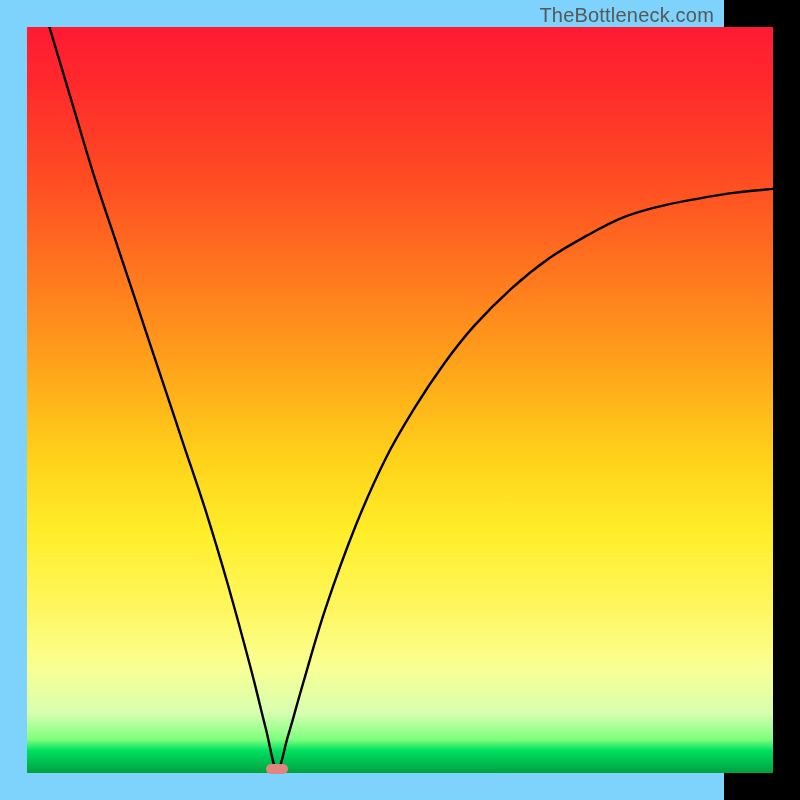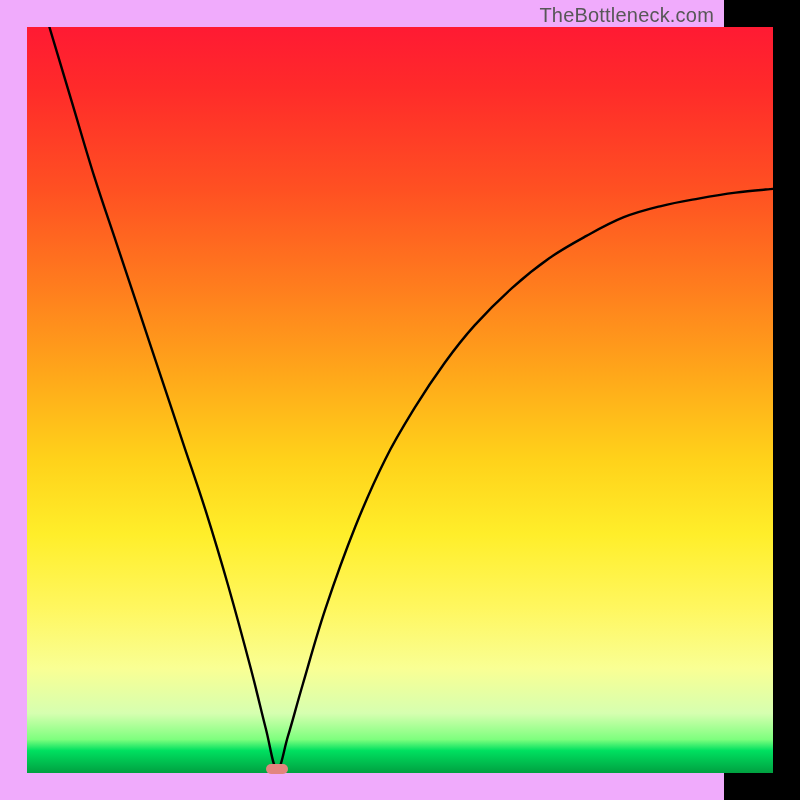--- a/index.html
+++ b/index.html
@@ -9,21 +9,21 @@
     height: 800px;
     background: #000;
     overflow: hidden;
   }
   .frame {
     position: absolute;
     left: 0;
     top: 0;
     width: 724px;
     height: 800px;
-    background: #f0abfc;
+    background: #7dd3fc;
   }
   .plot-area {
     position: absolute;
     left: 27px;
     top: 27px;
     width: 746px;
     height: 746px;
     
     background: linear-gradient(
       to bottom,

